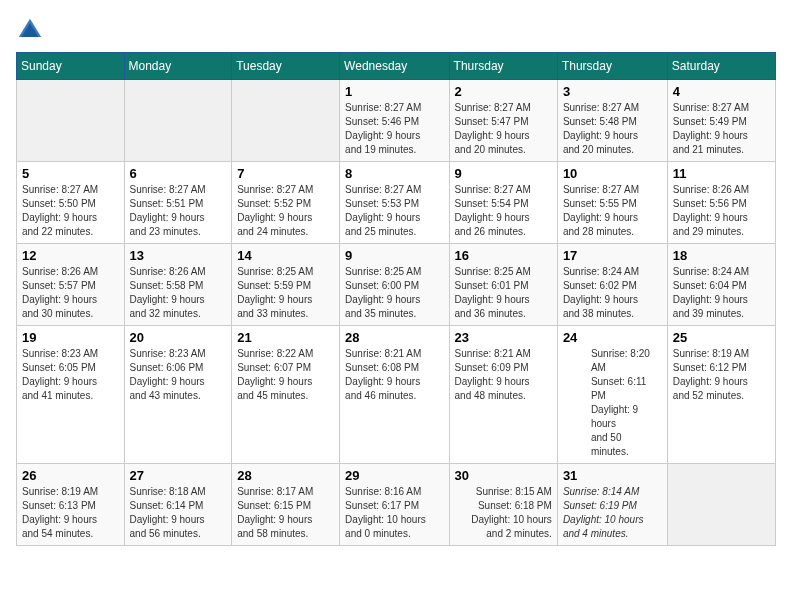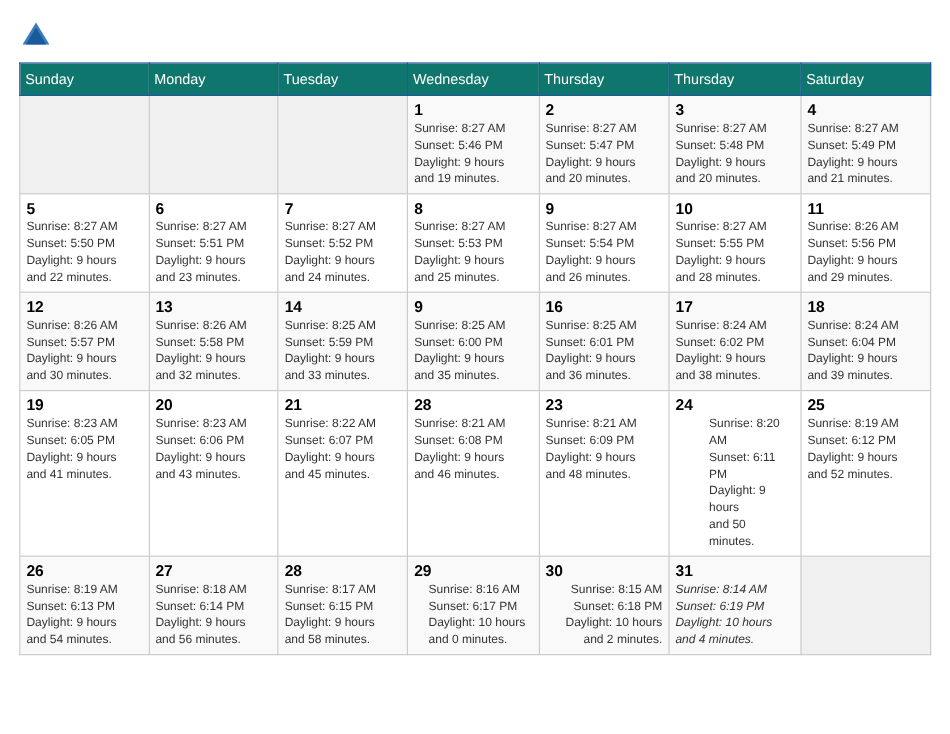--- a/index.html
+++ b/index.html
@@ -326,21 +326,21 @@
         </td>
         <td>
           <span class="day-num">28</span>
           <div class="day-info" style="white-space: pre-line;">Sunrise: 8:17 AM
 Sunset: 6:15 PM
 Daylight: 9 hours
 and 58 minutes.</div>
         </td>
         <td>
           <span class="day-num">29</span>
-          <div class="day-info" style="white-space: pre-line; margin-left: 12px;">Sunrise: 8:16 AM
+          <div class="day-info" style="white-space: pre-line;">Sunrise: 8:16 AM
 Sunset: 6:17 PM
 Daylight: 10 hours
 and 0 minutes.</div>
         </td>
         <td>
           <span class="day-num">30</span>
           <div class="day-info" style="white-space: pre-line; text-align: right;">Sunrise: 8:15 AM
 Sunset: 6:18 PM
 Daylight: 10 hours
 and 2 minutes.</div>

